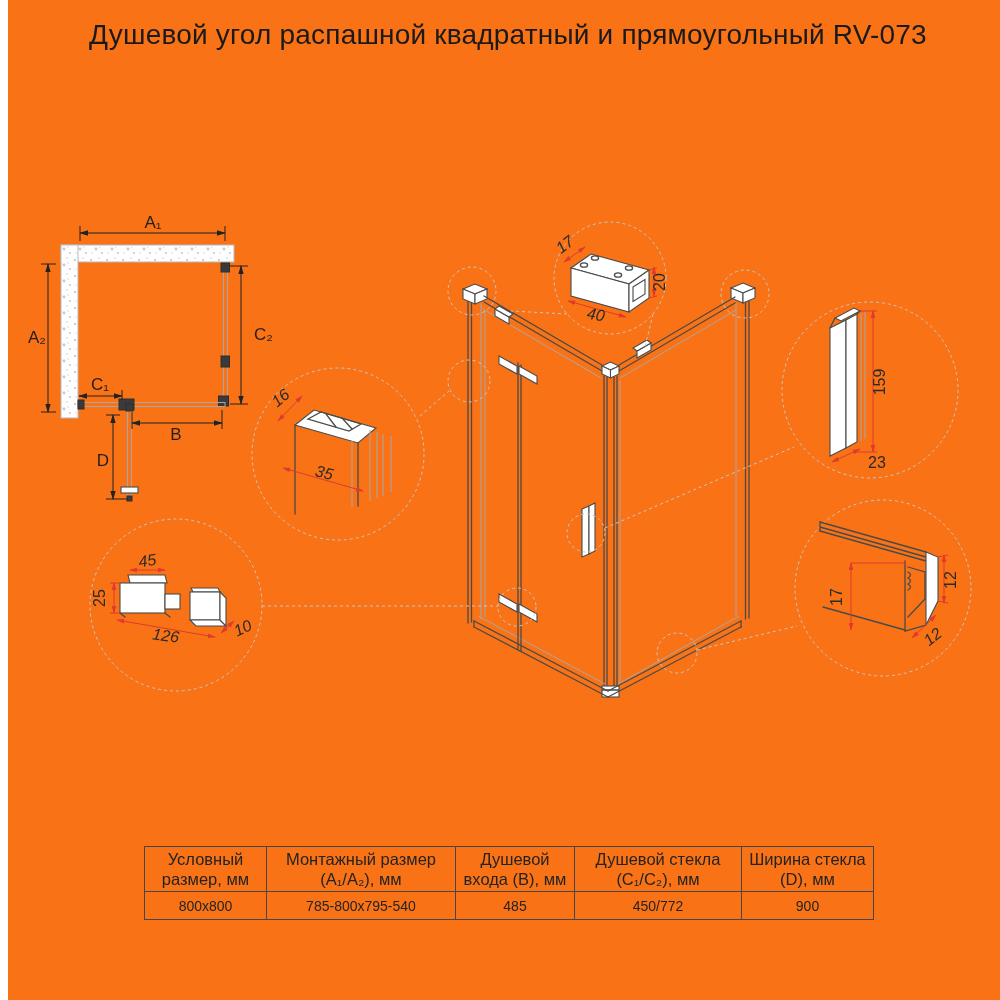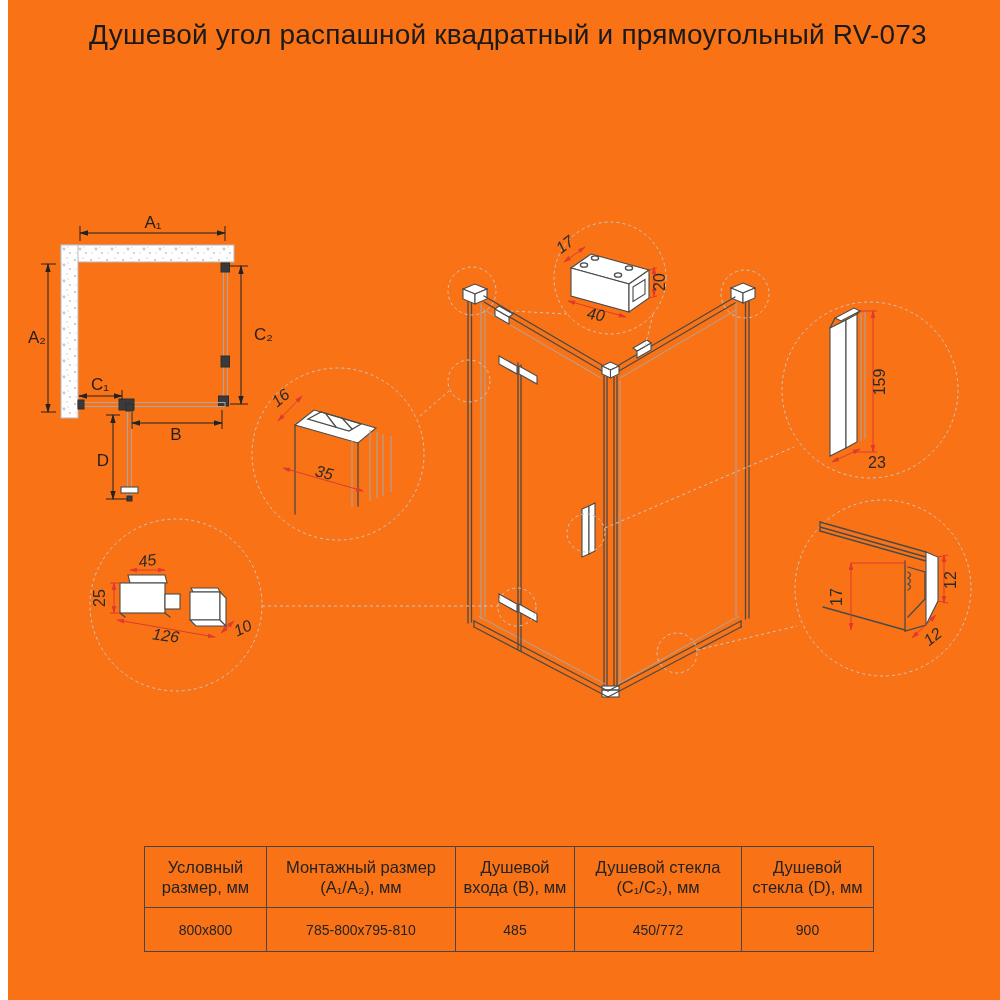--- a/index.html
+++ b/index.html
@@ -5,21 +5,21 @@
   html,body{margin:0;padding:0;background:#ffffff;}
   .page{position:relative;width:1000px;height:1000px;background:#f97316;overflow:hidden;
         font-family:Liberation Sans, sans-serif;color:#1c1c1c;margin-left:8px;}
   .title{position:absolute;top:16px;left:0;width:1000px;text-align:center;
          font-size:28px;line-height:37px;font-weight:400;color:#1a1a1a;letter-spacing:.2px;}
   .diagram-svg{position:absolute;left:0;top:0;width:1000px;height:1000px;}
 
   
   .spec-table{position:absolute;left:136px;top:846px;width:729px;border-collapse:collapse;
               table-layout:fixed;color:#232323;}
-  .spec-table td,.spec-table th{border:1.5px solid #464646;padding:8px 4px;text-align:center;
+  .spec-table td,.spec-table th{border:1.5px solid #464646;padding:0 4px;text-align:center;
               vertical-align:middle;font-weight:400;overflow:hidden;}
   .spec-table th{height:44px;font-size:16.5px;line-height:20px;}
   .spec-table td{height:27px;font-size:14px;}
 
   
   .frame{stroke:#4a4a4a;stroke-width:1.3;fill:none;stroke-linecap:round;}
   .framef{stroke:#4a4a4a;stroke-width:1.1;fill:#ffffff;}
   .hard{stroke:#2e2e2e;stroke-width:1;fill:#3a3a3a;}
   .glass{stroke:#a7a7a7;stroke-width:1;fill:none;}
   .dimln{stroke:#222222;stroke-width:1;fill:none;}
@@ -359,27 +359,27 @@
         <col style="width:119px">
         <col style="width:167px">
         <col style="width:132px">
     </colgroup>
     <thead>
       <tr>
         <th>Условный размер, мм</th>
         <th>Монтажный размер (A₁/A₂), мм</th>
         <th>Душевой входа (B), мм</th>
         <th>Душевой стекла (C₁/C₂), мм</th>
-        <th>Душевой стекла (D), мм</th>
+        <th>Ширина стекла (D), мм</th>
       </tr>
     </thead>
     <tbody>
       <tr>
         <td>800x800</td>
-        <td>785-800x795-810</td>
+        <td>785-800x795-540</td>
         <td>485</td>
         <td>450/772</td>
         <td>900</td>
       </tr>
     </tbody>
   </table>
 
 </div>
 
 </body></html>

